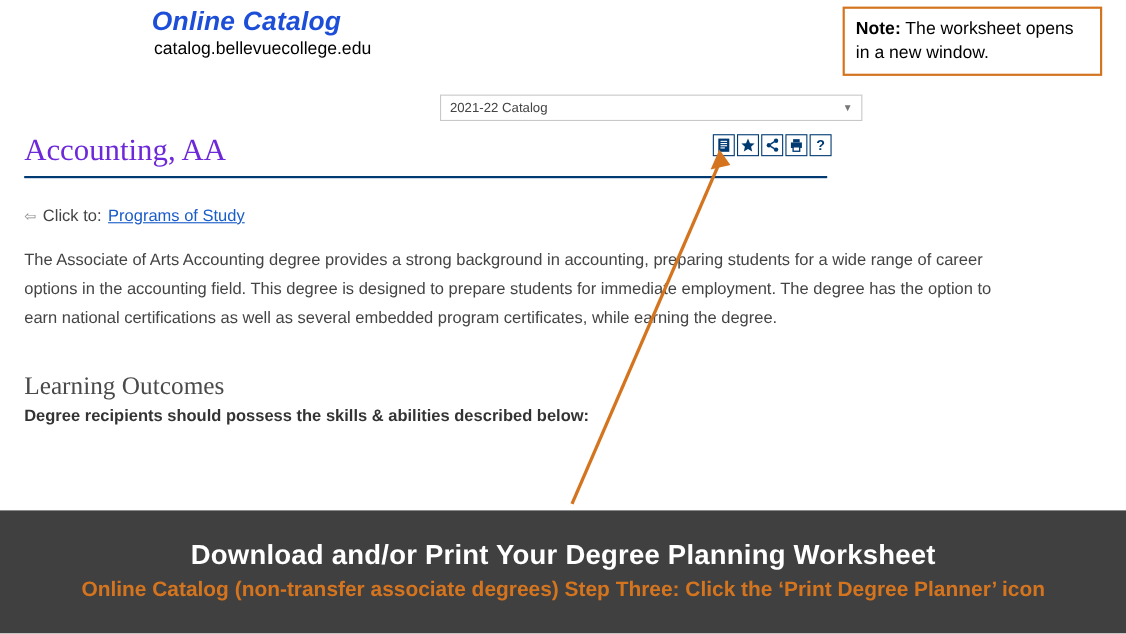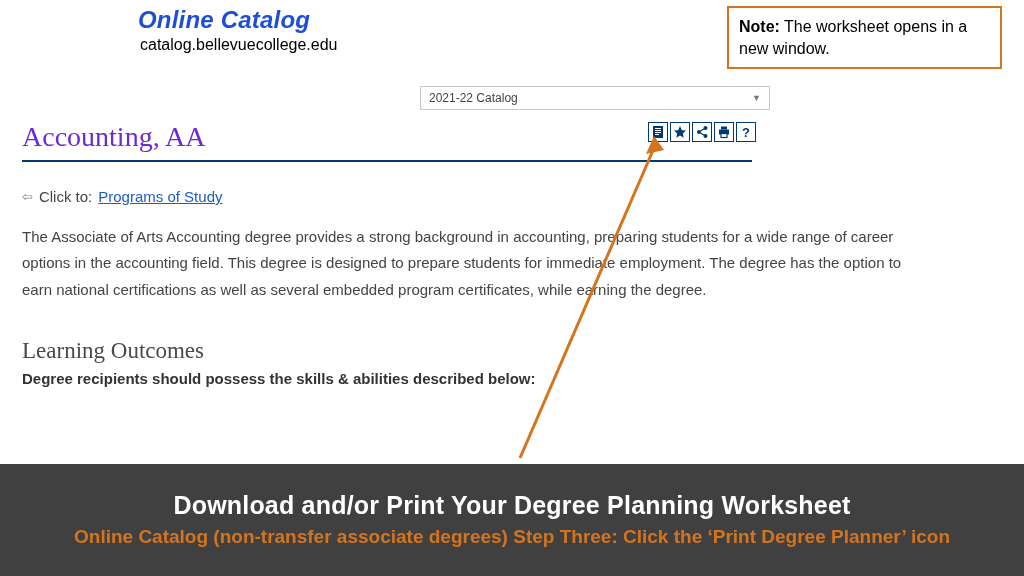--- a/index.html
+++ b/index.html
@@ -21,34 +21,34 @@
     font-size: 16px;
     color: #000;
     margin-top: 2px;
     margin-left: 2px;
   }
 
   .note-box {
     position: absolute;
     top: 6px;
     right: 22px;
-    width: 275px;
+    width: 236px;
     border: 2px solid #d4741e;
     padding: 8px 10px;
     font-size: 16px;
     line-height: 1.35;
     color: #000;
   }
   .note-box .bold { font-weight: 700; }
 
   .catalog-select {
     position: absolute;
     top: 86px;
-    left: 420px;
-    width: 350px;
+    left: 400px;
+    width: 384px;
     height: 24px;
     border: 1px solid #c8c8c8;
     background: #fff;
     display: flex;
     align-items: center;
     padding: 0 8px;
     font-size: 12px;
     color: #444;
   }
   .catalog-select .arrow {

